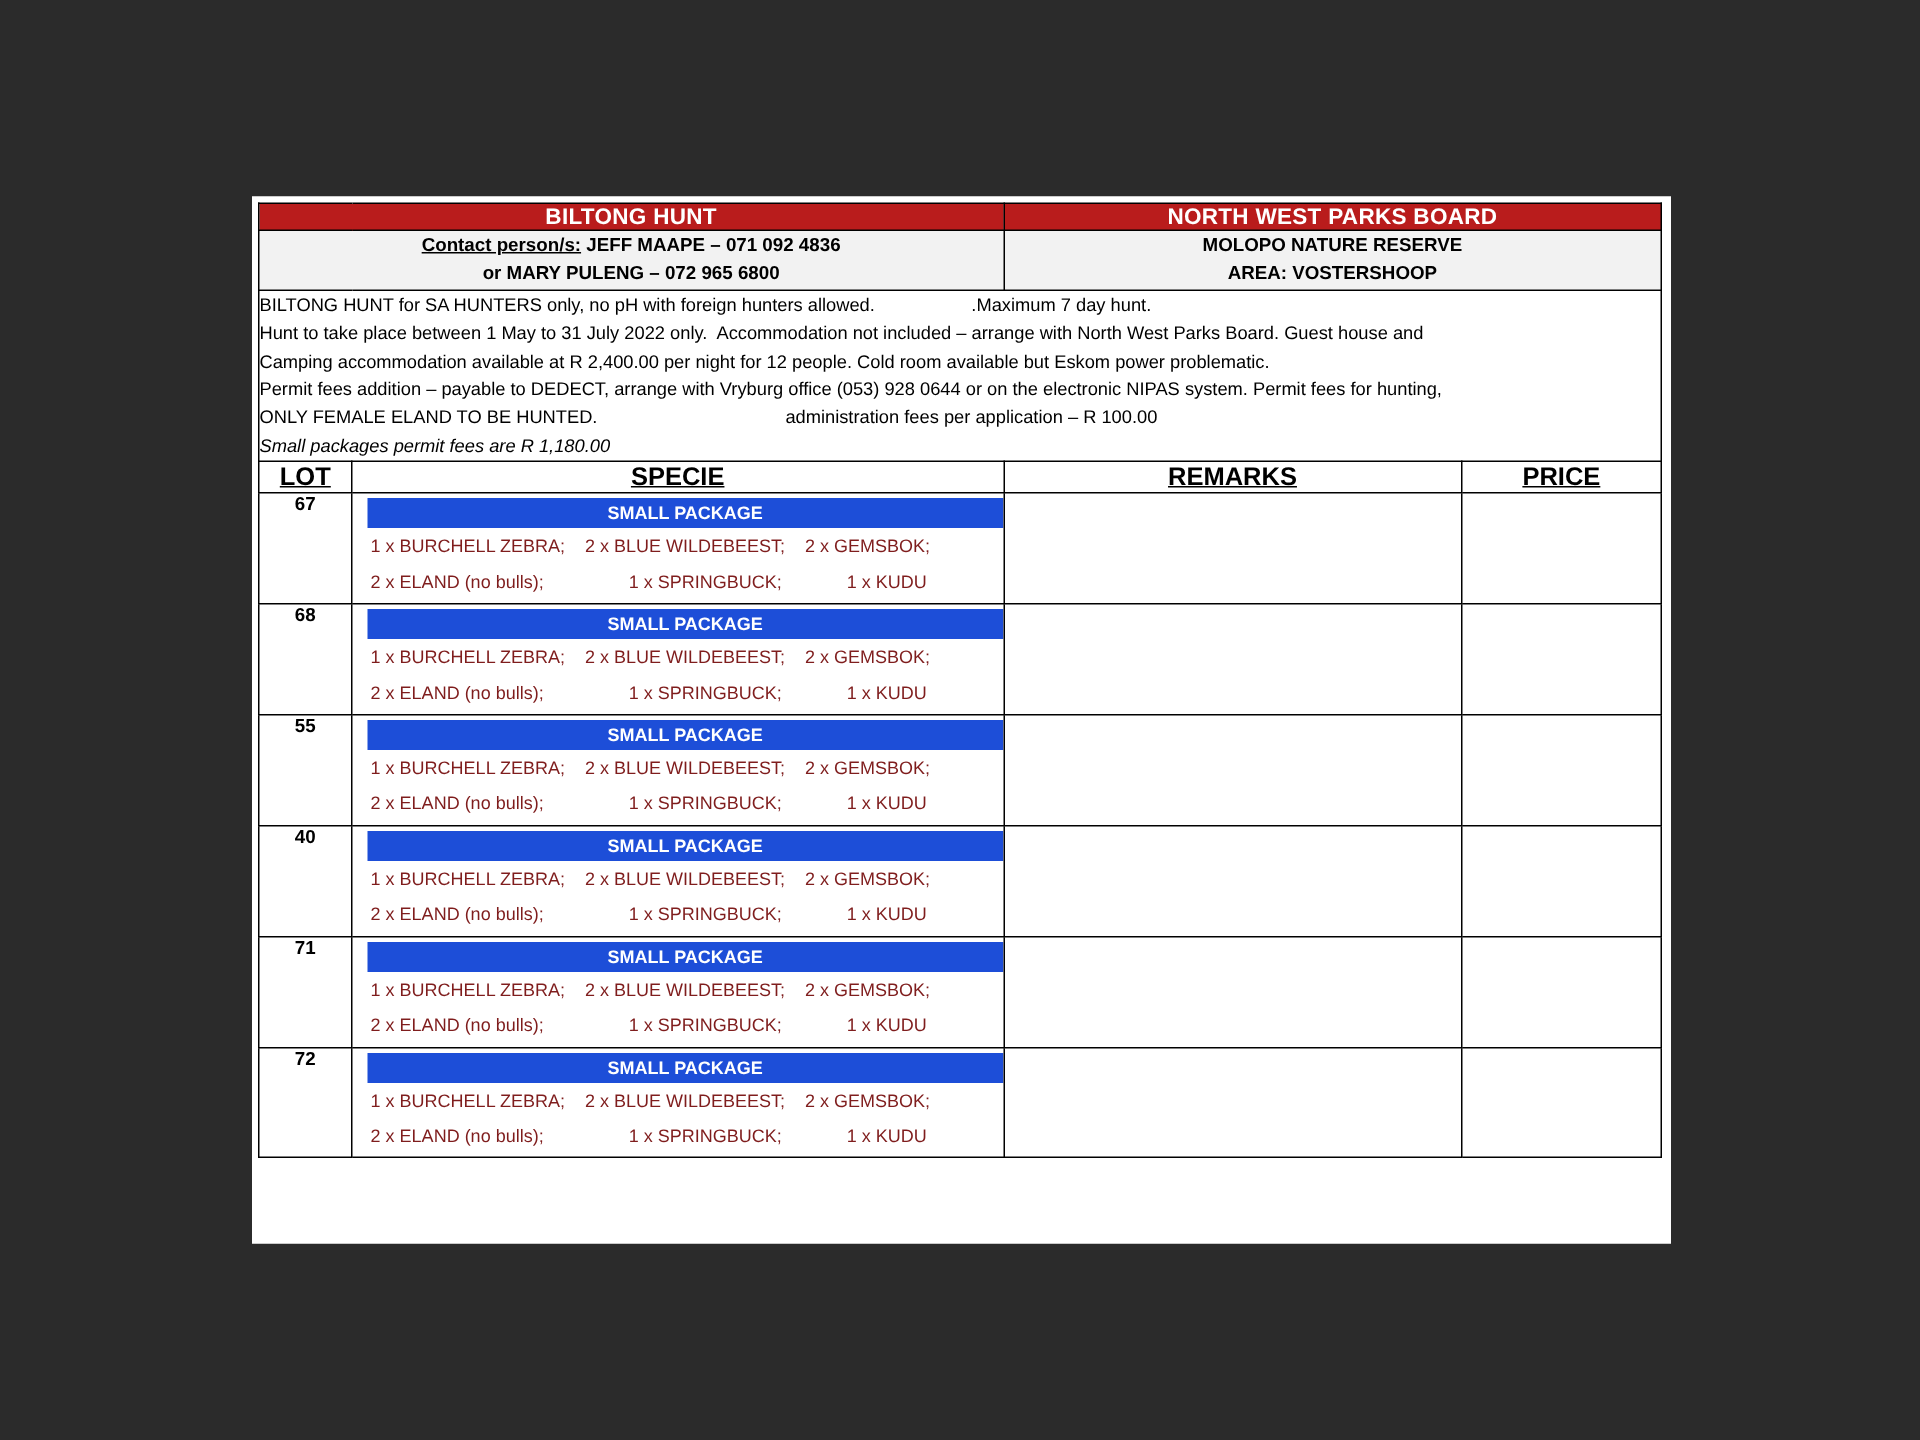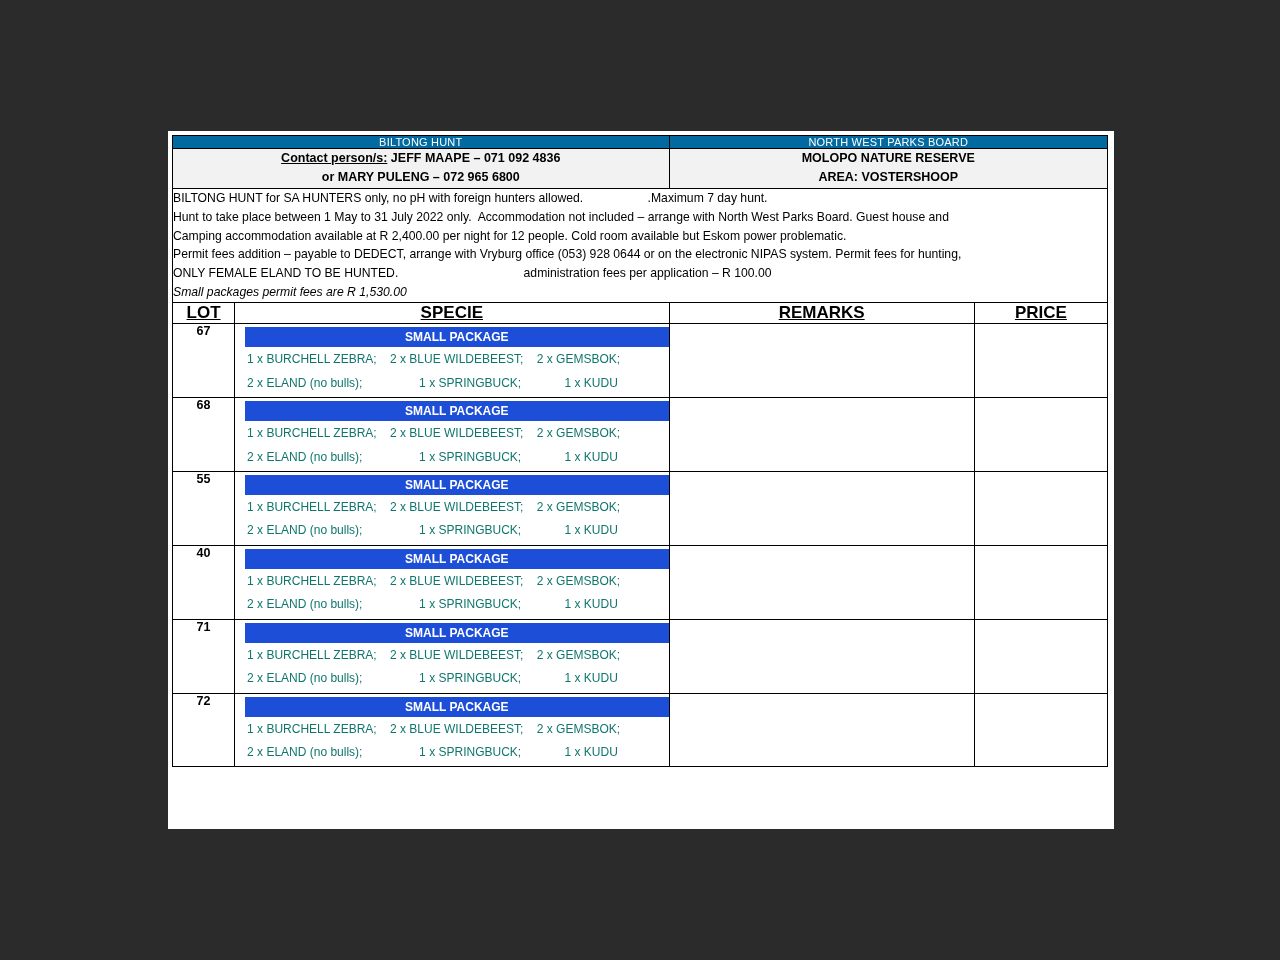--- a/index.html
+++ b/index.html
@@ -27,24 +27,24 @@
     width: 936px;
     margin: 0;
     font-family: "Liberation Sans", sans-serif;
   }
   table.doc td {
     border: 1px solid #000000;
     vertical-align: top;
     padding: 0;
   }
   .hdr-black {
-    background: #0369a1;
+    background: #b91c1c;
     color: #ffffff;
-    font-weight: normal;
-    font-size: 11px;
+    font-weight: bold;
+    font-size: 15px;
     text-align: center;
     padding: 7px 0 7px 0;
     letter-spacing: .2px;
   }
   .hdr-grey {
     background: #f2f2f2;
     text-align: center;
     font-weight: bold;
     font-size: 12.5px;
     padding: 10px 4px 10px 4px;
@@ -80,21 +80,21 @@
     background: #1d4ed8;
     color: #ffffff;
     font-weight: bold;
     font-size: 12px;
     text-align: center;
     padding: 3px 0 3px 0;
     margin: 3px 0 0 10px;
   }
   .specie-lines {
     font-size: 12px;
-    color: #0f766e;
+    color: #7f1d1d;
     padding: 3px 0 4px 12px;
     line-height: 1.62;
     white-space: pre;
   }
   .empty-cell { background: #ffffff; }
 </style>
 </head>
 <body>
 
 <div id="page">
@@ -122,21 +122,21 @@
           <div>AREA: VOSTERSHOOP</div>
         </td>
       </tr>
       <tr>
         <td class="notes" colspan="4">
           <div class="row">BILTONG HUNT for SA HUNTERS only, no pH with foreign hunters allowed.                   .Maximum 7 day hunt.</div>
           <div class="row">Hunt to take place between 1 May to 31 July 2022 only.  Accommodation not included – arrange with North West Parks Board. Guest house and</div>
           <div class="row">Camping accommodation available at R 2,400.00 per night for 12 people. Cold room available but Eskom power problematic.</div>
           <div class="row">Permit fees addition – payable to DEDECT, arrange with Vryburg office (053) 928 0644 or on the electronic NIPAS system. Permit fees for hunting,</div>
           <div class="row">ONLY FEMALE ELAND TO BE HUNTED.                                     administration fees per application – R 100.00</div>
-          <div class="row italic">Small packages permit fees are R 1,530.00</div>
+          <div class="row italic">Small packages permit fees are R 1,180.00</div>
         </td>
       </tr>
       <tr>
         <td class="colhead"><span class="underline">LOT</span></td>
         <td class="colhead"><span class="underline">SPECIE</span></td>
         <td class="colhead"><span class="underline">REMARKS</span></td>
         <td class="colhead"><span class="underline">PRICE</span></td>
       </tr>
 
       <tr>

